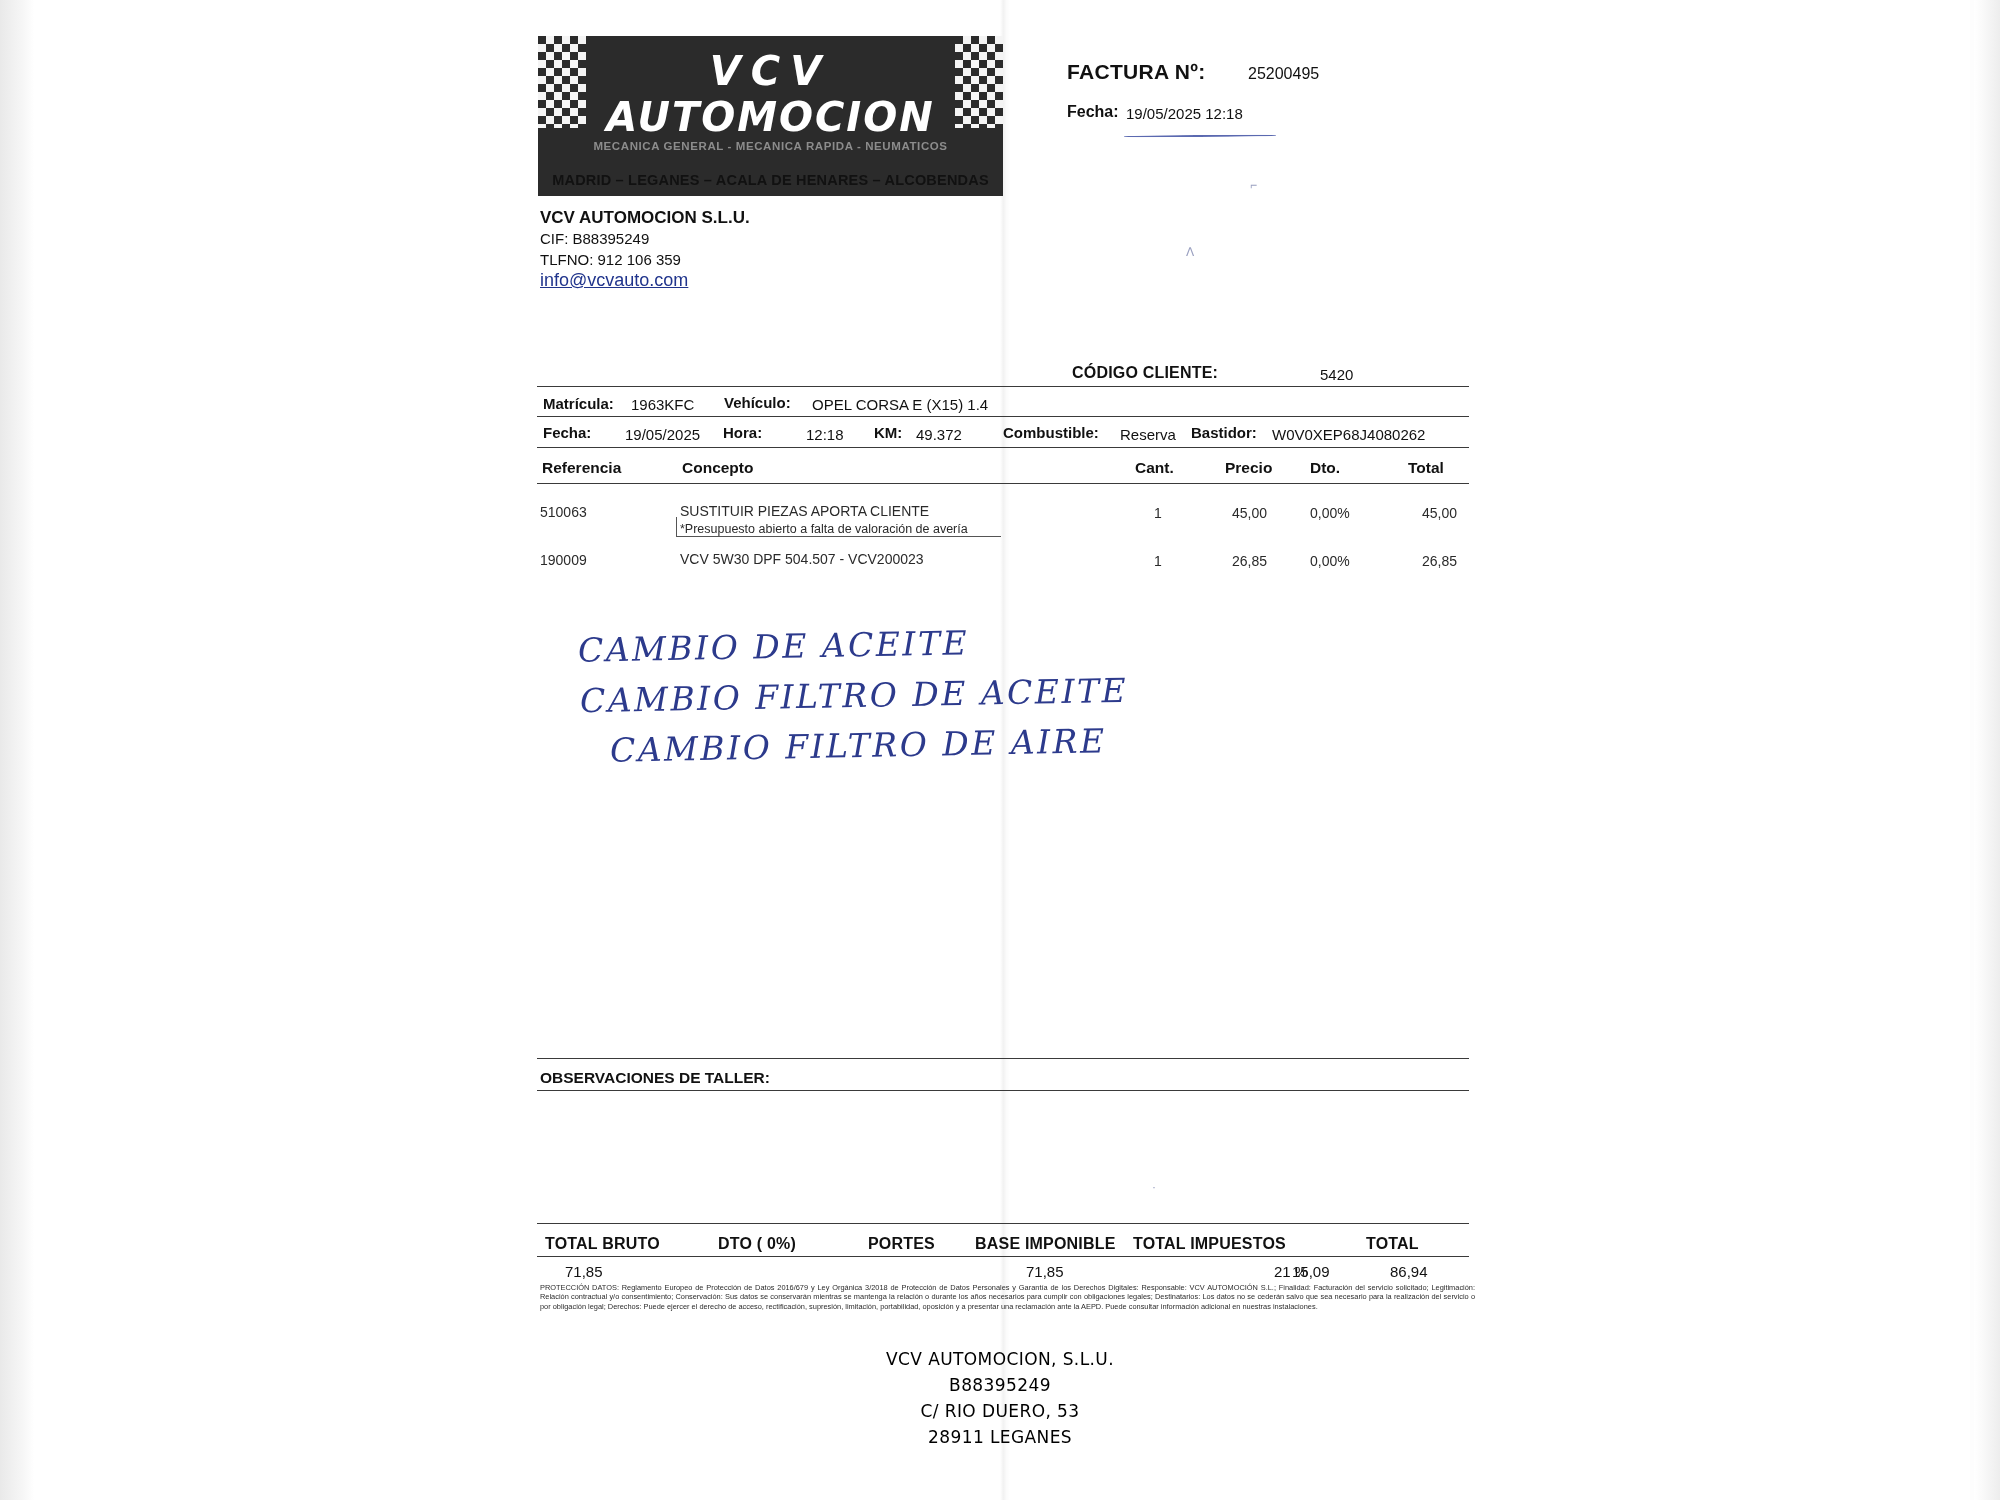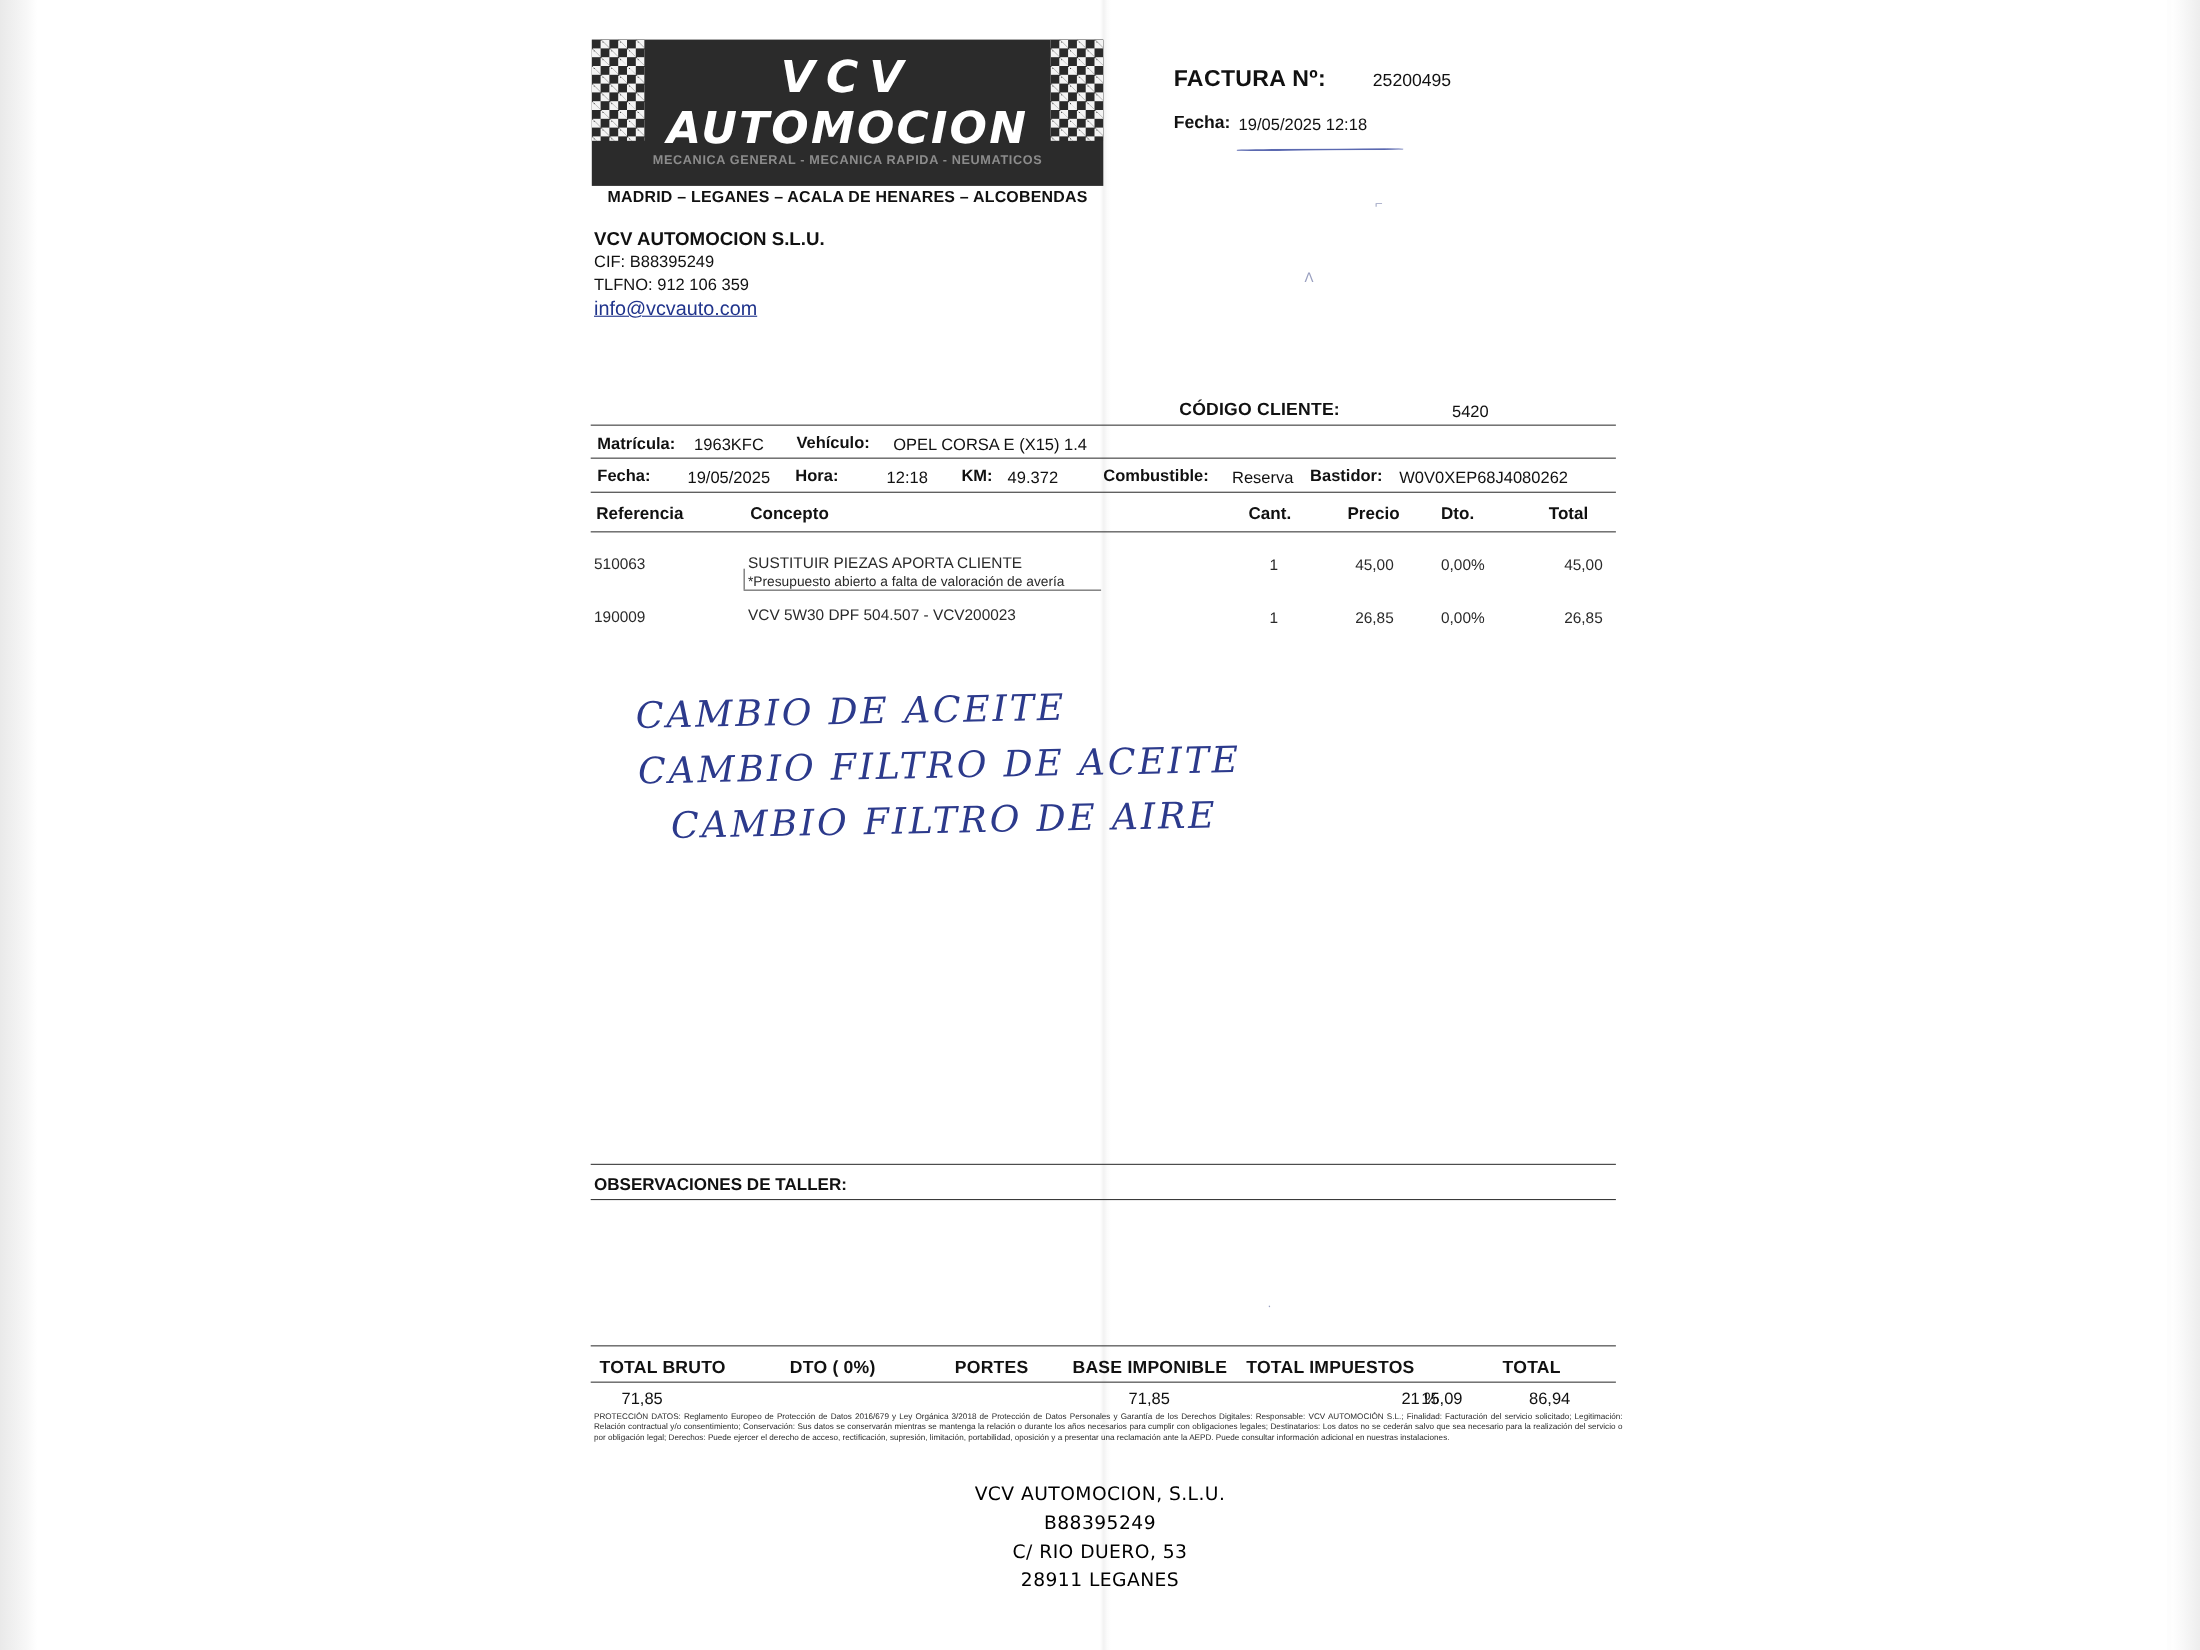--- a/index.html
+++ b/index.html
@@ -34,21 +34,21 @@
     background:linear-gradient(to right, #e9e9e9, #f7f7f7 70%, #ffffff);
   }
   .edge-right {
     position:absolute; right:0; top:0; width:26px; height:1500px;
     background:linear-gradient(to left, #ededed, #fafafa 70%, #ffffff);
   }
 
   
   .logo-box {
     position:absolute;
-    left:538px; top:36px; width:465px; height:133px;
+    left:538px; top:36px; width:465px; height:160px;
     background:#2b2b2b;
     color:#fff;
     overflow:hidden;
   }
   .checker {
     position:absolute; top:0; width:48px; height:92px;
     background-image:
       linear-gradient(45deg, #fff 25%, transparent 25%, transparent 75%, #fff 75%),
       linear-gradient(45deg, #fff 25%, transparent 25%, transparent 75%, #fff 75%);
     background-size:16px 16px;

